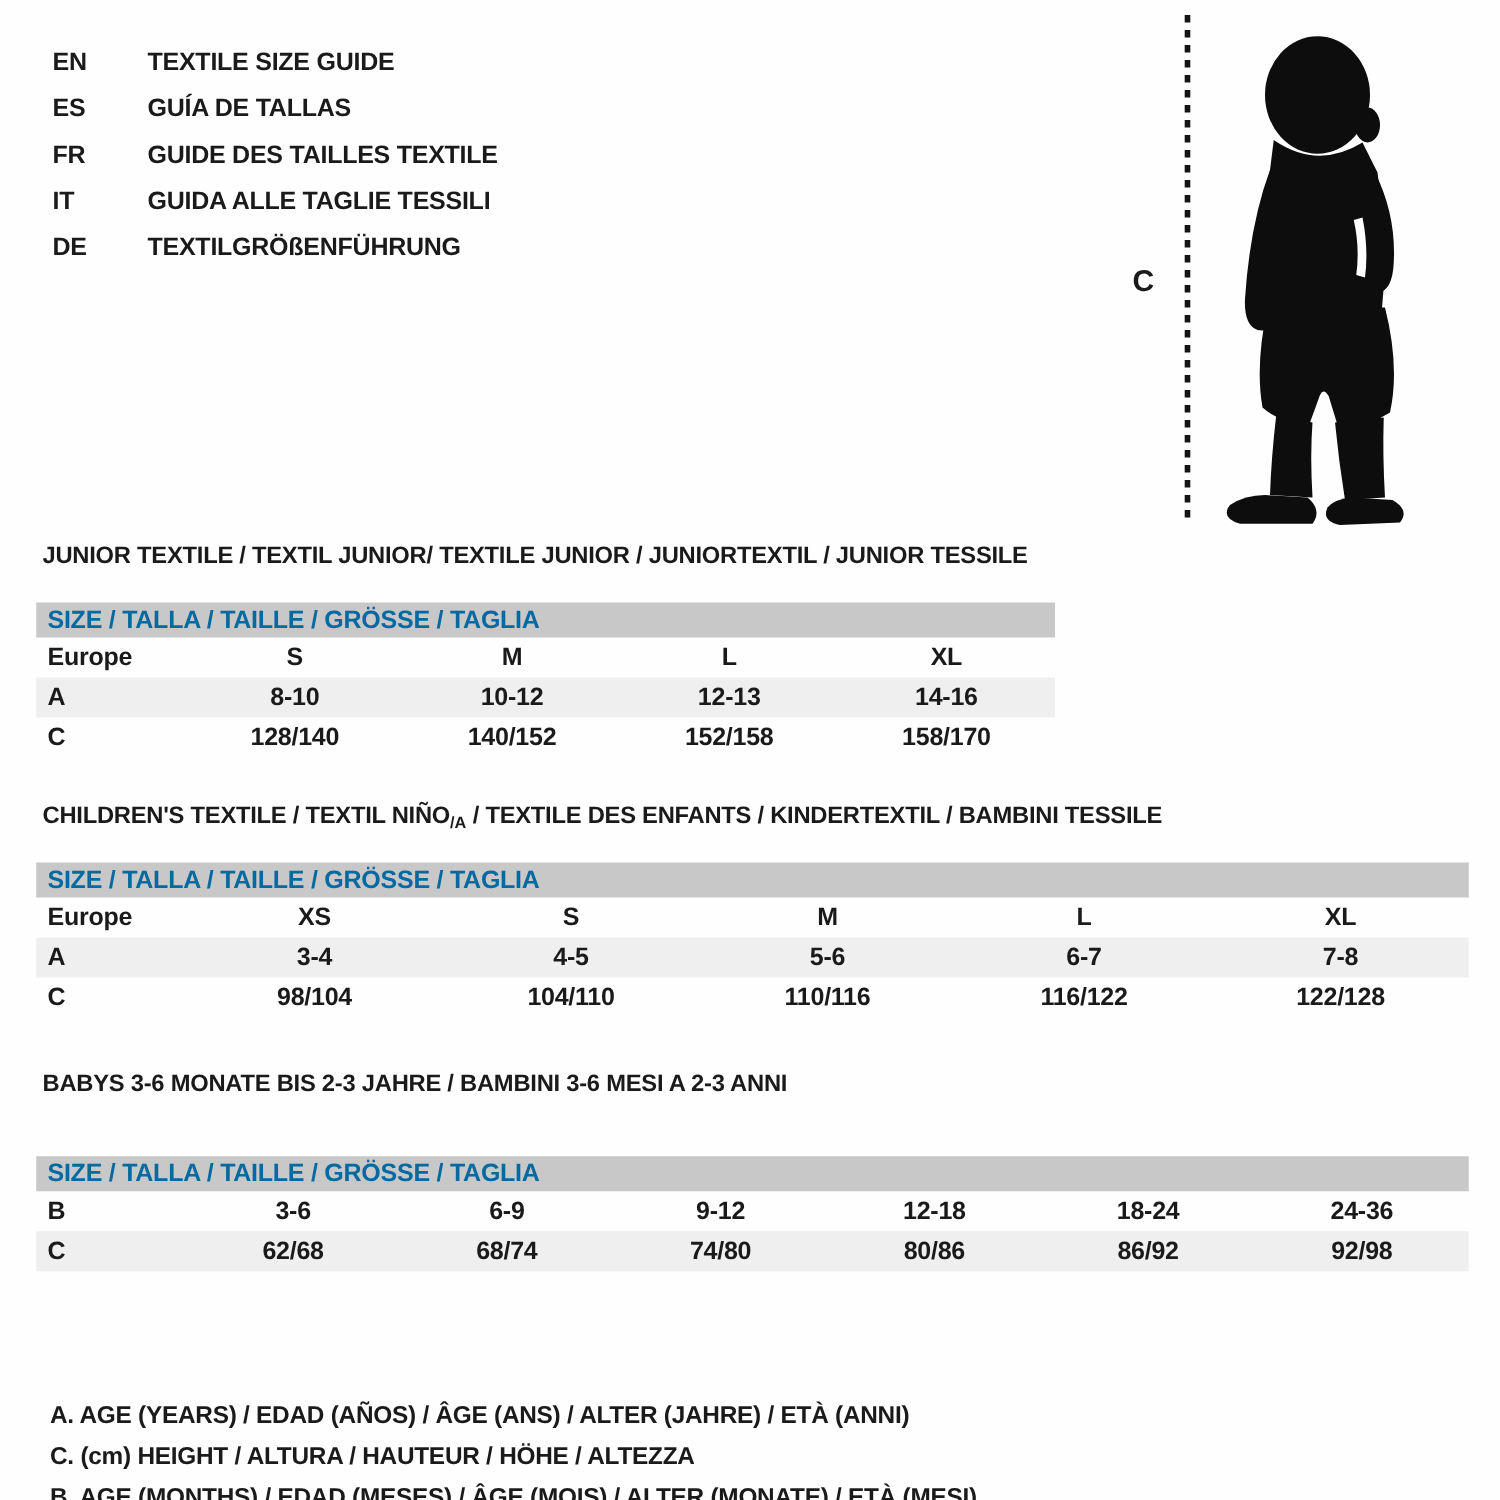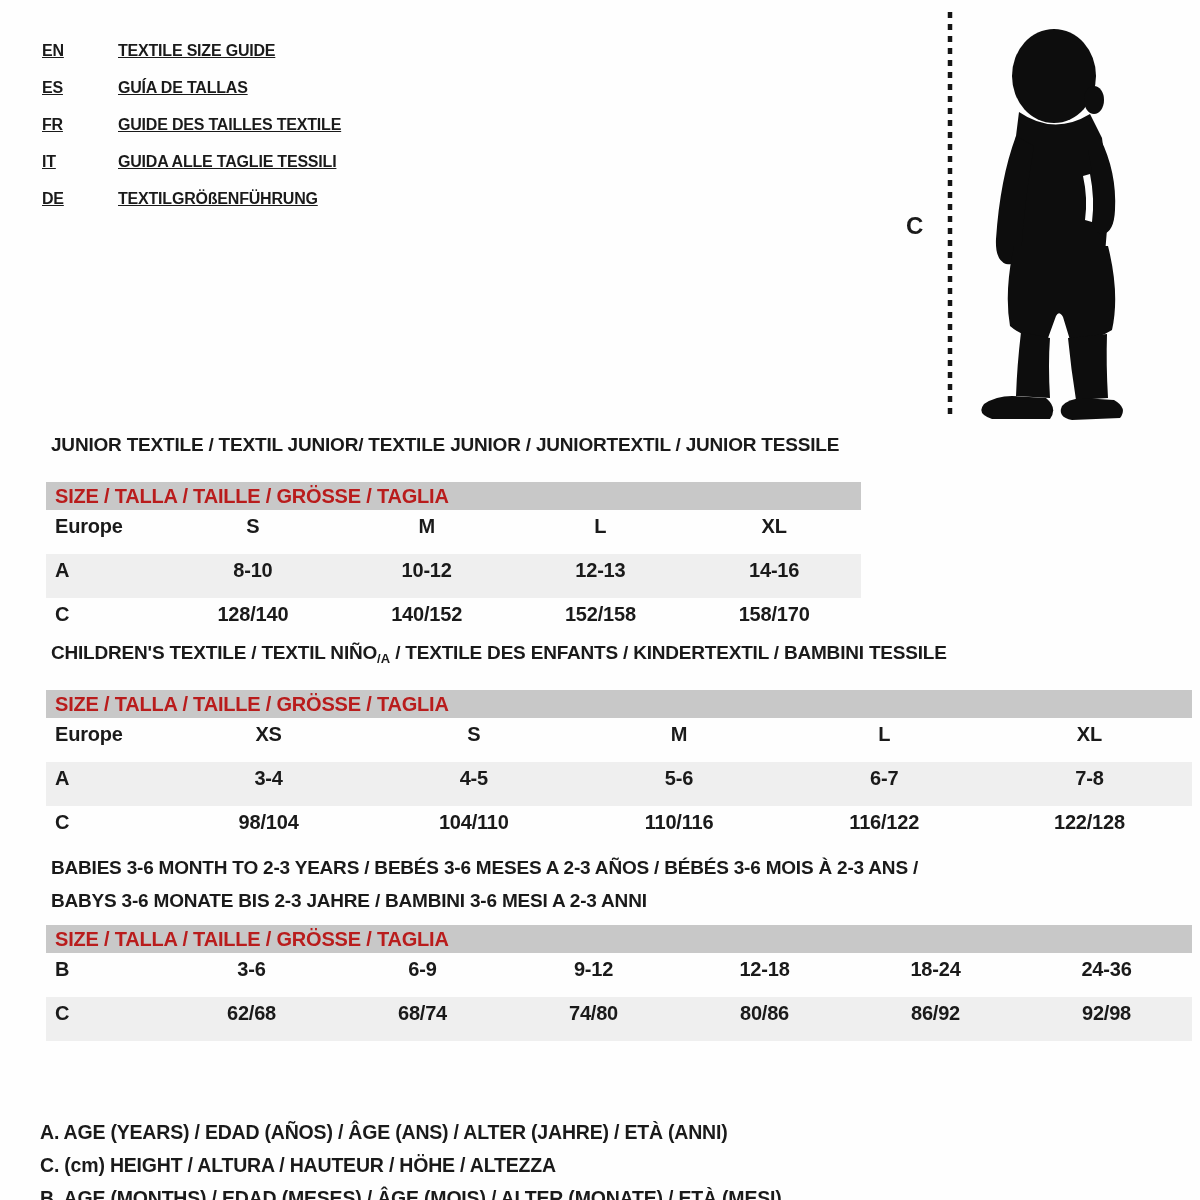--- a/index.html
+++ b/index.html
@@ -10,48 +10,48 @@
     background: #fefefe;
     font-family: "Liberation Sans", sans-serif;
     font-weight: bold;
     color: #1a1a1a;
     letter-spacing: -0.2px;
     overflow: hidden;
   }
 
   
   .langs { position: absolute; left: 42px; top: 32px; }
-  .lang-row { display: flex; height: 37px; line-height: 37px; font-size: 16px; text-decoration: underline; }
+  .lang-row { display: flex; height: 37px; line-height: 37px; font-size: 20px; }
   .lang-code { width: 76px; }
   .lang-title { white-space: nowrap; }
 
   
   .figure { position: absolute; left: 0; top: 0; width: 1200px; height: 430px; }
   .dashline { position: absolute; left: 946px; top: 12px; }
   .cmark { position: absolute; left: 906px; top: 212px; font-size: 24px; }
   .baby { position: absolute; left: 962px; top: 14px; }
 
   
-  .sec { position: absolute; left: 46px; }
+  .sec { position: absolute; left: 29px; }
   .sec0 { top: 434px; width: 815px; }
   .sec1 { top: 642px; width: 1146px; }
   .sec2 { top: 851px; width: 1146px; }
   .sectitle { font-size: 19px; line-height: 22px; height: 22px; white-space: nowrap; padding-left: 5px; }
   .sectitle.two { height: 66px; line-height: 33px; }
   .sub-a { font-size: 13px; vertical-align: -4px; letter-spacing: 0; }
   .sizebar {
     margin-top: 26px;
     height: 28px; line-height: 28px;
     background: #c8c8c8;
-    color: #b91c1c;
+    color: #0369a1;
     font-size: 20px;
     padding-left: 9px;
   }
   .sec2 .sizebar { margin-top: 8px; }
-  .trow { display: flex; height: 44px; line-height: 32px; font-size: 20px; }
+  .trow { display: flex; height: 32px; line-height: 32px; font-size: 20px; }
   .trow.shaded { background: #efefef; }
   .tcell { flex: 1; text-align: center; white-space: nowrap; }
   .tlabel { flex: 0 0 120px; text-align: left; padding-left: 9px; }
 
   
   .notes { position: absolute; left: 40px; top: 1068px; margin-top: 48px; }
   .note-line { height: 33px; line-height: 33px; font-size: 19.5px; white-space: nowrap; }
 </style>
 </head>
 <body>
@@ -166,21 +166,20 @@
           <div class="tcell">104/110</div>
           <div class="tcell">110/116</div>
           <div class="tcell">116/122</div>
           <div class="tcell">122/128</div>
         </div>
       </div>
   </section>
 
   <section class="sec sec2">
     <h2 class="sectitle two">
-        <div>BABIES 3-6 MONTH TO 2-3 YEARS / BEBÉS 3-6 MESES A 2-3 AÑOS / BÉBÉS 3-6 MOIS À 2-3 ANS /</div>
         <div>BABYS 3-6 MONATE BIS 2-3 JAHRE / BAMBINI 3-6 MESI A 2-3 ANNI</div>
       </h2>
     <div class="sizebar">SIZE / TALLA / TAILLE / GRÖSSE / TAGLIA</div>
     <div class="tbody">
         <div class="trow">
           <div class="tcell tlabel">B</div>
           <div class="tcell">3-6</div>
           <div class="tcell">6-9</div>
           <div class="tcell">9-12</div>
           <div class="tcell">12-18</div>

